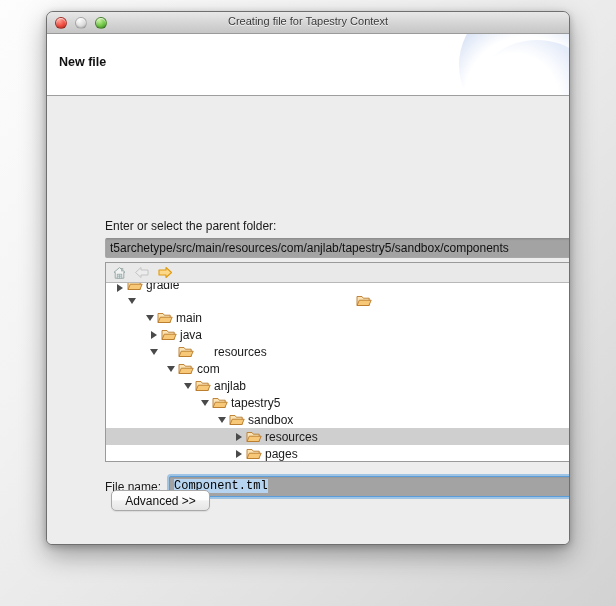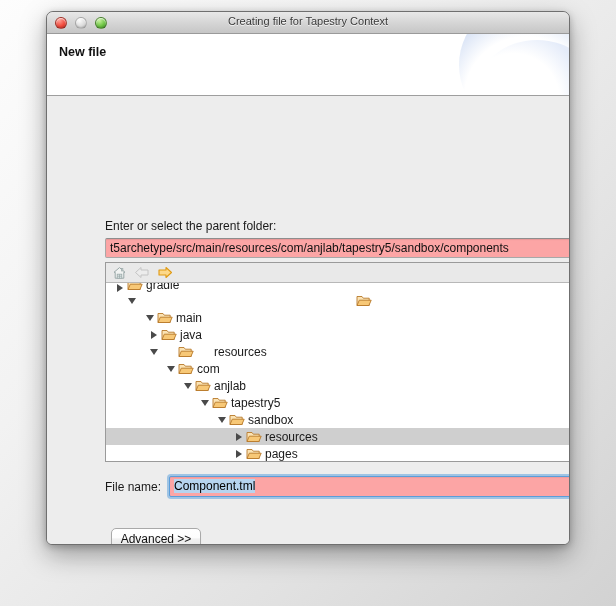--- a/index.html
+++ b/index.html
@@ -66,21 +66,21 @@
     border-radius: 50%;
     background: radial-gradient(circle at 38% 72%, rgba(214,226,245,0) 40%, rgba(203,217,242,0.95) 62%, rgba(228,236,250,0.35) 90%, rgba(255,255,255,0) 100%);
   }
   #wiz-header .glow2 {
     position: absolute; right: -28px; top: 6px;
     width: 120px; height: 100px;
     border-radius: 50%;
     background: radial-gradient(circle at 30% 60%, rgba(255,255,255,0) 45%, rgba(222,231,248,0.8) 70%, rgba(255,255,255,0) 100%);
   }
   #wiz-title {
-    position: absolute; left: 12px; top: 11px;
+    position: absolute; left: 12px; top: 21px;
     font-size: 12.5px; font-weight: bold; color: #111;
   }
 
   
   #wiz-body {
     position: relative;
     height: 100%;
     background: #ededed;
     padding: 0;
   }
@@ -88,36 +88,37 @@
   .lbl {
     position: absolute;
     font-size: 12px;
     color: #1a1a1a;
     white-space: nowrap;
   }
 
   
   .tfield {
     position: absolute;
-    background: #fca5a5;
+    background: #a3a3a3;
     border: 1px solid #a8a8a8;
     border-top-color: #8e8e8e;
     border-radius: 2px;
     font-size: 12px;
     color: #111;
     padding: 2px 4px;
     line-height: 15px;
     white-space: nowrap;
     overflow: hidden;
     box-shadow: inset 0 1px 1px rgba(0,0,0,0.08);
   }
   .tfield.focused {
     border: 1px solid #5b9dd9;
     box-shadow: 0 0 0 2px rgba(116,174,223,0.65),
                 inset 0 1px 1px rgba(0,0,0,0.06);
+    font-family: Liberation Mono, monospace;
   }
   .sel-text {
     background: #b6d4ef;
     color: #000;
   }
 
   
   #tree-wrap {
     position: absolute;
     left: 58px; top: 166px;
@@ -361,16 +362,16 @@
           </div>
         </div>
     </div>
 
     <div class="lbl" style="left:58px; top:384px;">File name:</div>
 
     <div class="tfield focused" id="file-name-input" style="left:122px; top:380px; width:440px; height:21px;">
       <span class="sel-text">Component.tml</span>
     </div>
 
-    <div class="btn square" style="left:64px; top:432px; width:90px; height:21px;text-align:right;">Advanced &gt;&gt;</div>
+    <div class="btn square" style="left:64px; top:394px; width:99px; height:21px;text-align:right;">Advanced &gt;&gt;</div>
 
   </div>
 </div>
 
 </body></html>

